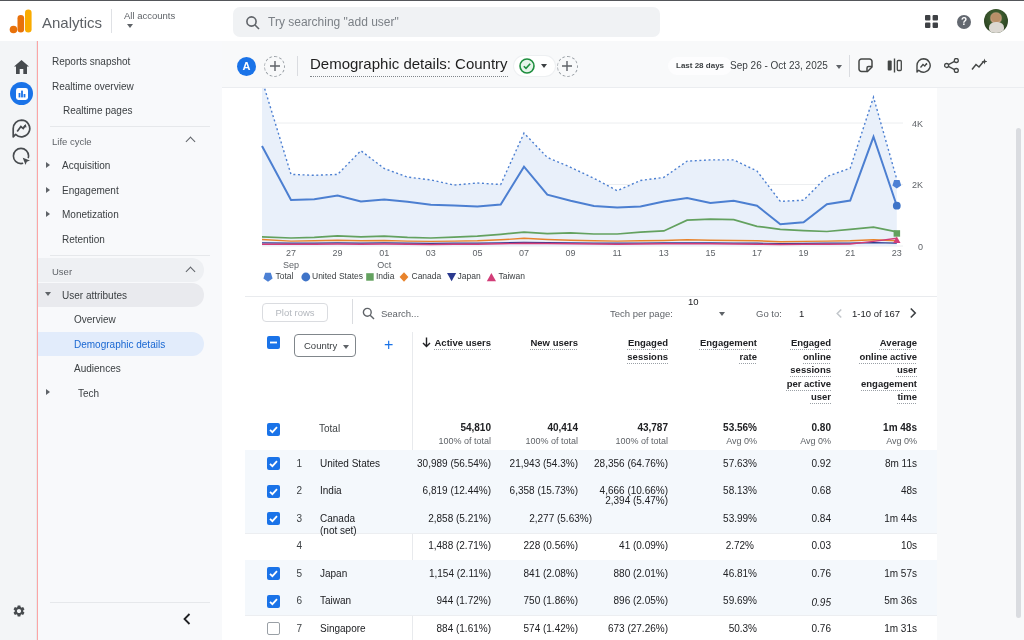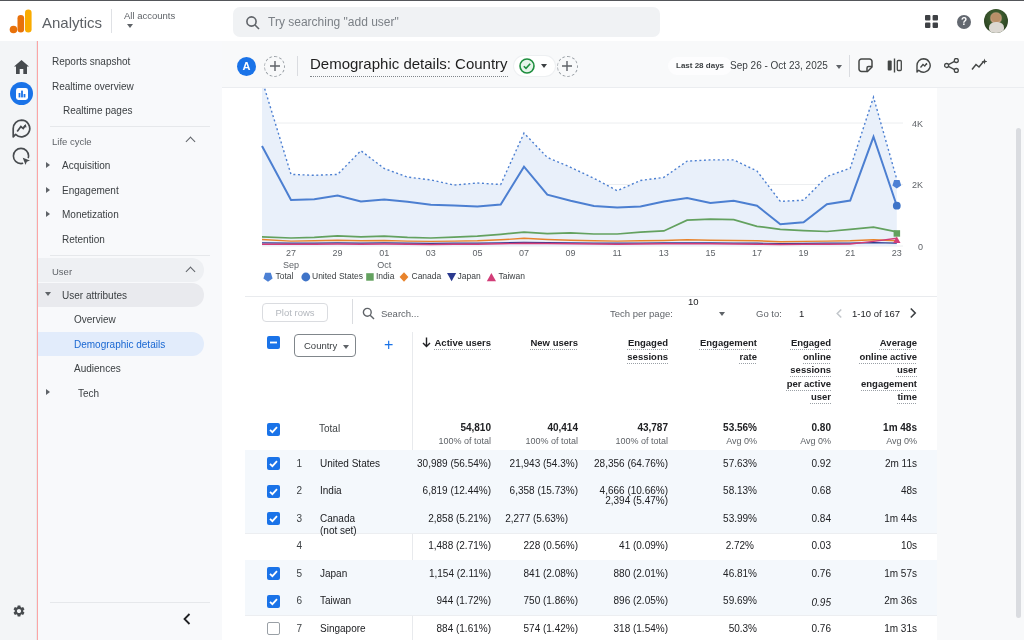--- a/index.html
+++ b/index.html
@@ -320,21 +320,21 @@
             <path d="M3 6.8 L5.4 9.2 L10 4.2" fill="none" stroke="#fff" stroke-width="1.8"></path>
           </svg>
         </div>
       <div class="cellr" style="right:722px;top:416.5px;color:#3c4043;">1</div>
       <div class="cell" style="left:98px;top:416.5px;color:#202124;">United States</div>
       <div class="cellr" style="right:533px;top:416.5px;">30,989 (56.54%)</div>
       <div class="cellr" style="right:446px;top:416.5px;">21,943 (54.3%)</div>
       <div class="cellr" style="right:356px;top:416.5px;">28,356 (64.76%)</div>
       <div class="cellr" style="right:267px;top:416.5px;">57.63%</div>
       <div class="cellr" style="right:193px;top:416.5px;">0.92</div>
-      <div class="cellr" style="right:107px;top:416.5px;">2m 11s</div>
+      <div class="cellr" style="right:107px;top:416.5px;">8m 11s</div>
       <div class="rowline" style="top:436.5px;"></div>
       <div class="hl" style="top:436.5px;"></div>
       <div class="cb" style="left:45px;top:443.5px;">
           <svg width="13" height="13" viewBox="0 0 13 13">
             <path d="M3 6.8 L5.4 9.2 L10 4.2" fill="none" stroke="#fff" stroke-width="1.8"></path>
           </svg>
         </div>
       <div class="cellr" style="right:722px;top:444.0px;color:#3c4043;">2</div>
       <div class="cell" style="left:98px;top:444.0px;color:#202124;">India</div>
       <div class="cellr" style="right:533px;top:444.0px;">6,819 (12.44%)</div>
@@ -346,21 +346,21 @@
       <div class="rowline" style="top:464.0px;"></div>
       <div class="hl" style="top:464.0px;"></div>
       <div class="cb" style="left:45px;top:471.0px;">
           <svg width="13" height="13" viewBox="0 0 13 13">
             <path d="M3 6.8 L5.4 9.2 L10 4.2" fill="none" stroke="#fff" stroke-width="1.8"></path>
           </svg>
         </div>
       <div class="cellr" style="right:722px;top:471.5px;color:#3c4043;">3</div>
       <div class="cell" style="left:98px;top:471.5px;color:#202124;">Canada</div>
       <div class="cellr" style="right:533px;top:471.5px;">2,858 (5.21%)</div>
-      <div class="cellr" style="right:456px;top:471.5px;">2,277 (5.63%)</div>
+      <div class="cellr" style="right:432px;top:471.5px;">2,277 (5.63%)</div>
       <div class="cellr" style="right:356px;top:454px;">2,394 (5.47%)</div>
       <div class="cellr" style="right:267px;top:471.5px;">53.99%</div>
       <div class="cellr" style="right:193px;top:471.5px;">0.84</div>
       <div class="cellr" style="right:107px;top:471.5px;">1m 44s</div>
       <div class="rowline" style="top:491.5px;"></div>
       <div class="cellr" style="right:722px;top:499.0px;color:#3c4043;">4</div>
       <div class="cell" style="left:98px;top:484px;color:#202124;">(not set)</div>
       <div class="cellr" style="right:533px;top:499.0px;">1,488 (2.71%)</div>
       <div class="cellr" style="right:446px;top:499.0px;">228 (0.56%)</div>
       <div class="cellr" style="right:356px;top:499.0px;">41 (0.09%)</div>
@@ -389,28 +389,28 @@
             <path d="M3 6.8 L5.4 9.2 L10 4.2" fill="none" stroke="#fff" stroke-width="1.8"></path>
           </svg>
         </div>
       <div class="cellr" style="right:722px;top:554.0px;color:#3c4043;">6</div>
       <div class="cell" style="left:98px;top:554.0px;color:#202124;">Taiwan</div>
       <div class="cellr" style="right:533px;top:554.0px;">944 (1.72%)</div>
       <div class="cellr" style="right:446px;top:554.0px;">750 (1.86%)</div>
       <div class="cellr" style="right:356px;top:554.0px;">896 (2.05%)</div>
       <div class="cellr" style="right:267px;top:554.0px;">59.69%</div>
       <div class="cellr" style="right:193px;top:556px;font-style:italic;">0.95</div>
-      <div class="cellr" style="right:107px;top:554.0px;">2m 36s</div>
+      <div class="cellr" style="right:107px;top:554.0px;">5m 36s</div>
       <div class="rowline" style="top:574.0px;"></div>
       <div class="cbe" style="left:45px;top:581.0px;"></div>
       <div class="cellr" style="right:722px;top:581.5px;color:#3c4043;">7</div>
       <div class="cell" style="left:98px;top:581.5px;color:#202124;">Singapore</div>
       <div class="cellr" style="right:533px;top:581.5px;">884 (1.61%)</div>
       <div class="cellr" style="right:446px;top:581.5px;">574 (1.42%)</div>
-      <div class="cellr" style="right:356px;top:581.5px;">318 (1.54%)</div>
+      <div class="cellr" style="right:356px;top:581.5px;">673 (27.26%)</div>
       <div class="cellr" style="right:267px;top:581.5px;text-align:center;">50.3%</div>
       <div class="cellr" style="right:193px;top:581.5px;">0.76</div>
       <div class="cellr" style="right:107px;top:581.5px;">1m 31s</div>
 
     </div>
   </div>
   <div id="scrollthumb"></div>
 </div>
 
 </body></html>

